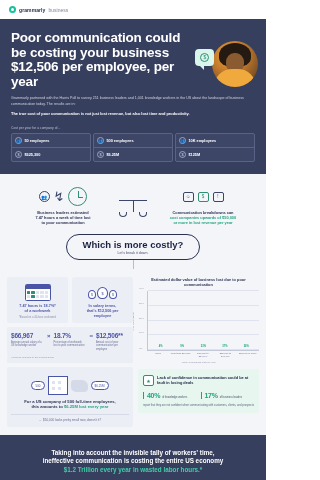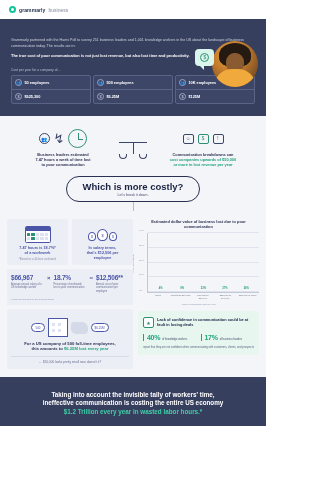--- a/index.html
+++ b/index.html
@@ -144,20 +144,21 @@
 
 <div class="page">
 
   <div class="logobar">
     <span class="logo-mark"></span>
     <span class="logo-word">grammarly</span>
     <span class="logo-sub">business</span>
   </div>
 
   <div class="hero">
+    <h1>Poor communication could be costing your business $12,506 per employee, per year</h1>
     <div class="hero-body">Grammarly partnered with the Harris Poll to survey 251 business leaders and 1,001 knowledge workers in the US about the landscape of business communication today. The results are in:</div>
     <div class="hero-lead">The true cost of poor communication is not just lost revenue, but also lost time and productivity.</div>
     <div class="hero-photo">
       <span class="hair"></span>
         <span class="face"></span>
         <span class="body"></span>
     </div>
     <div class="bubble">
         <span class="ring"></span>
       </div>

